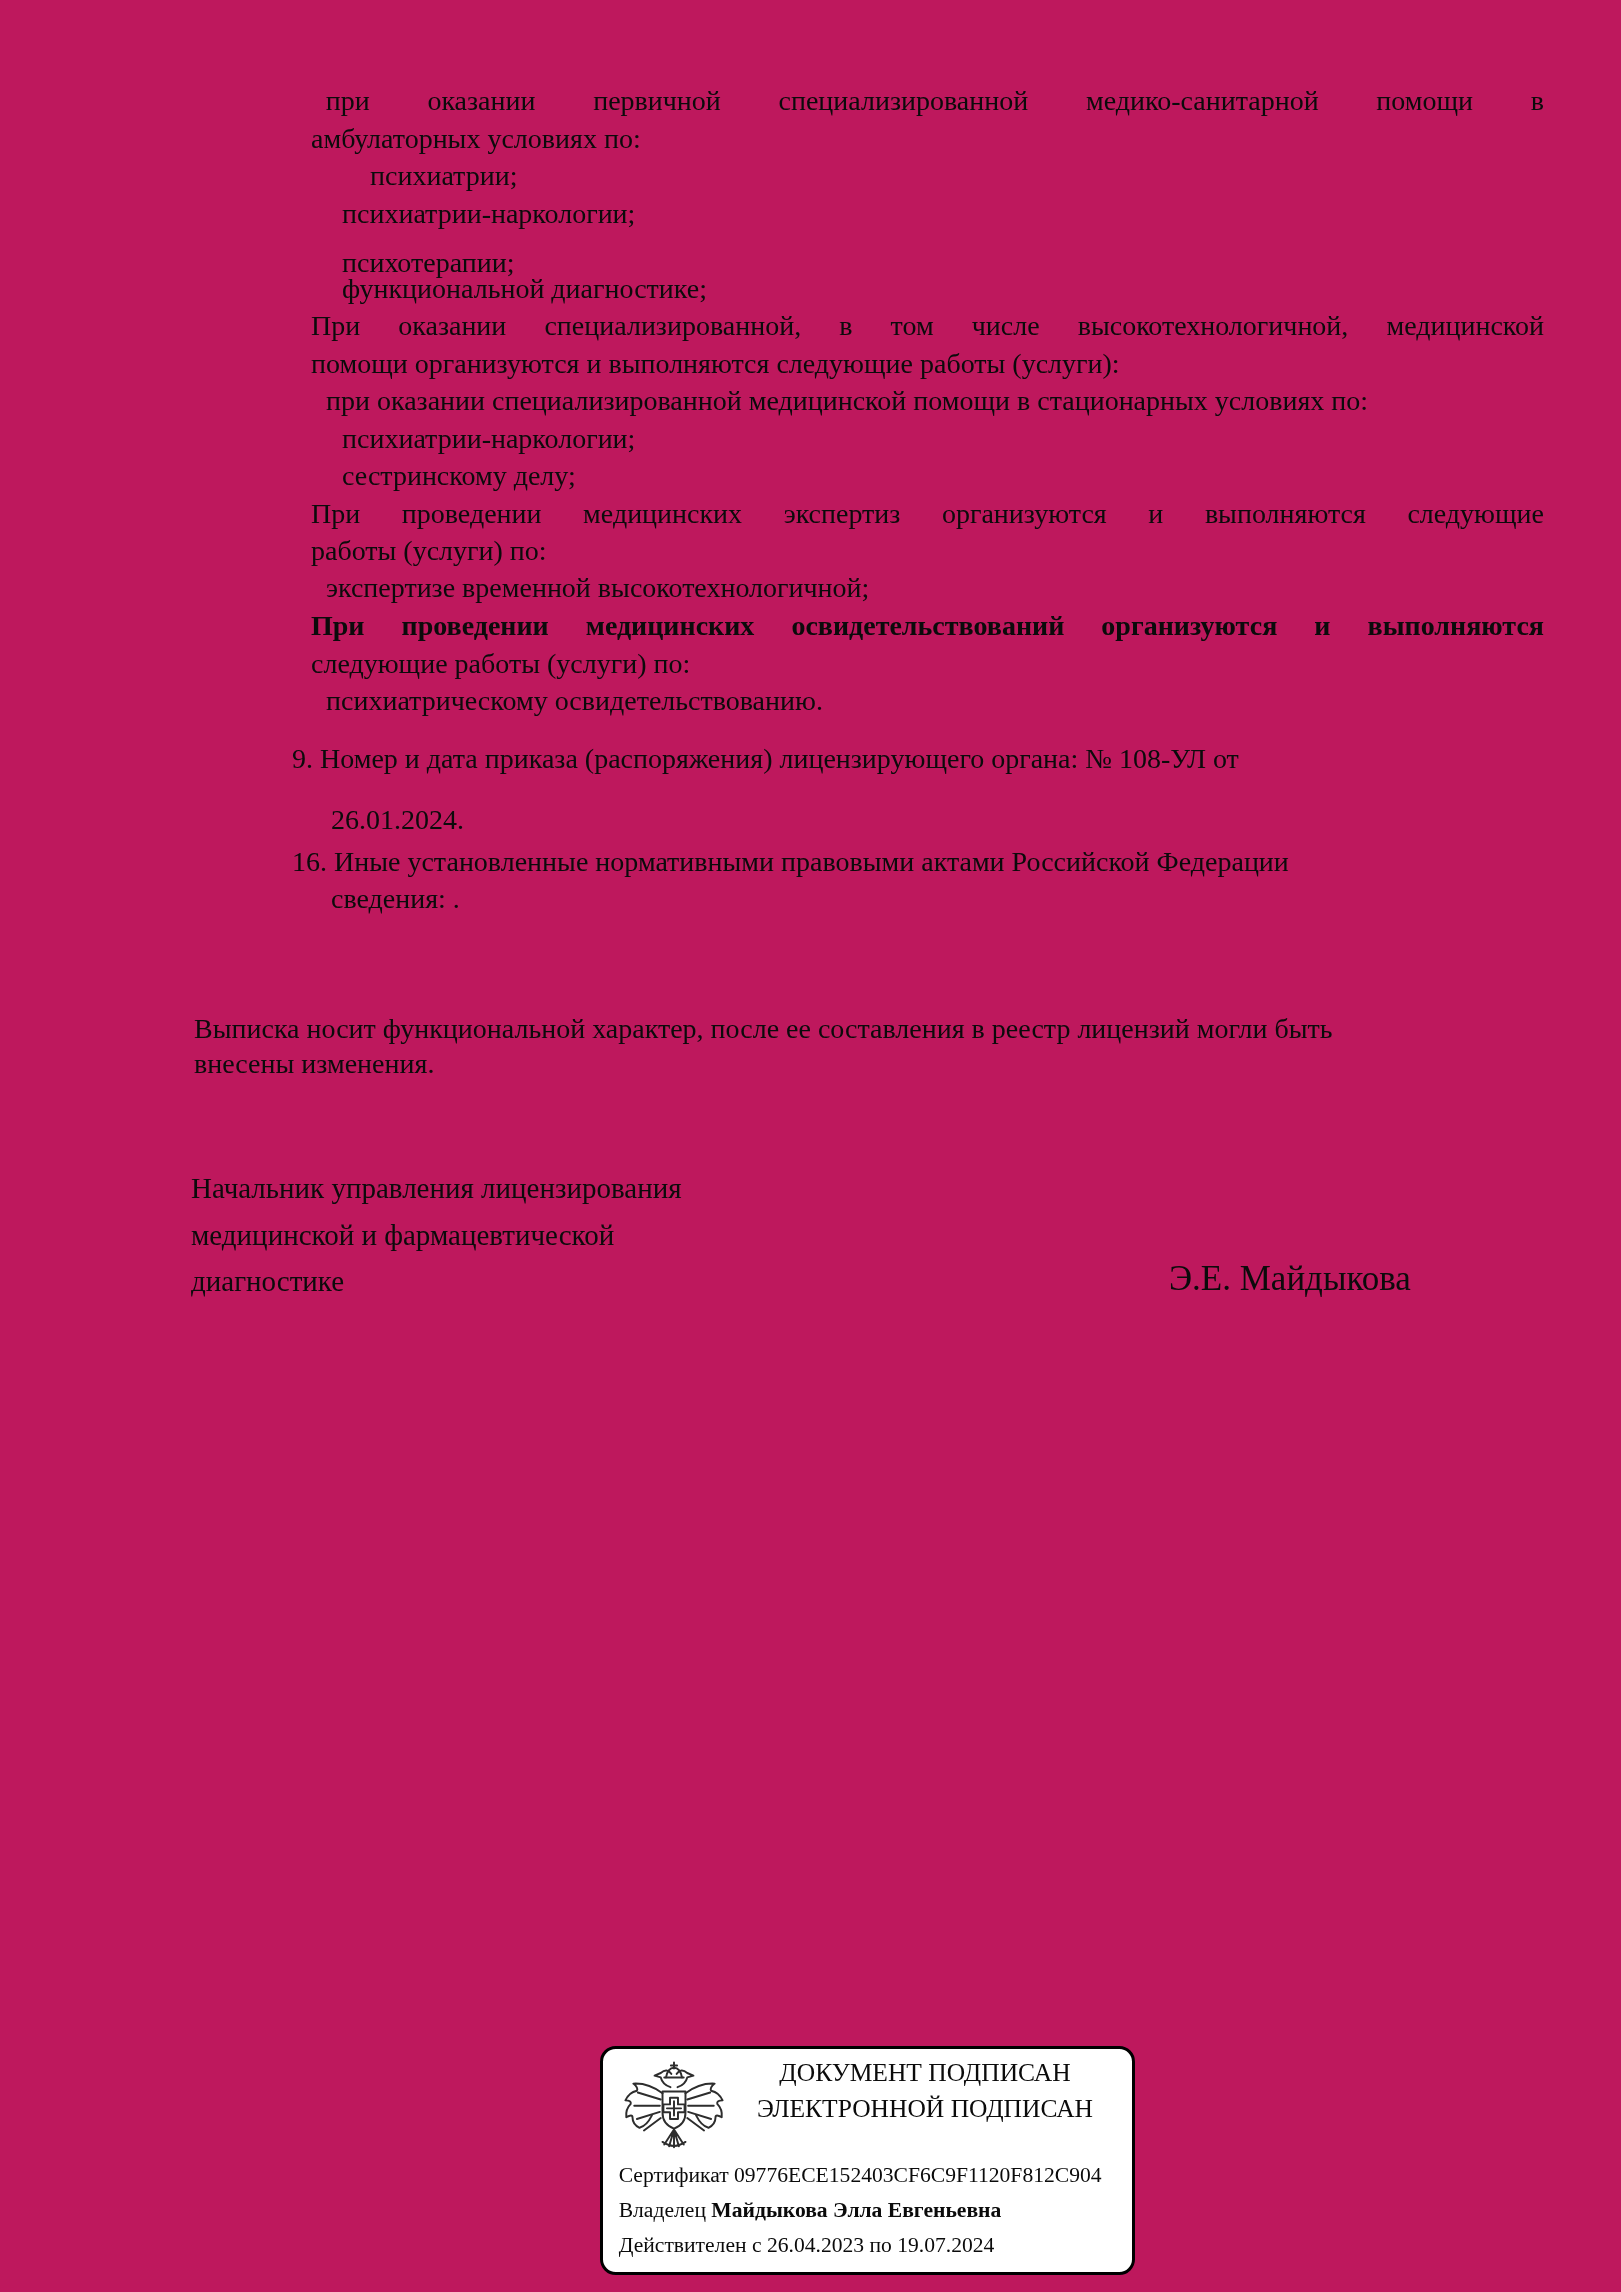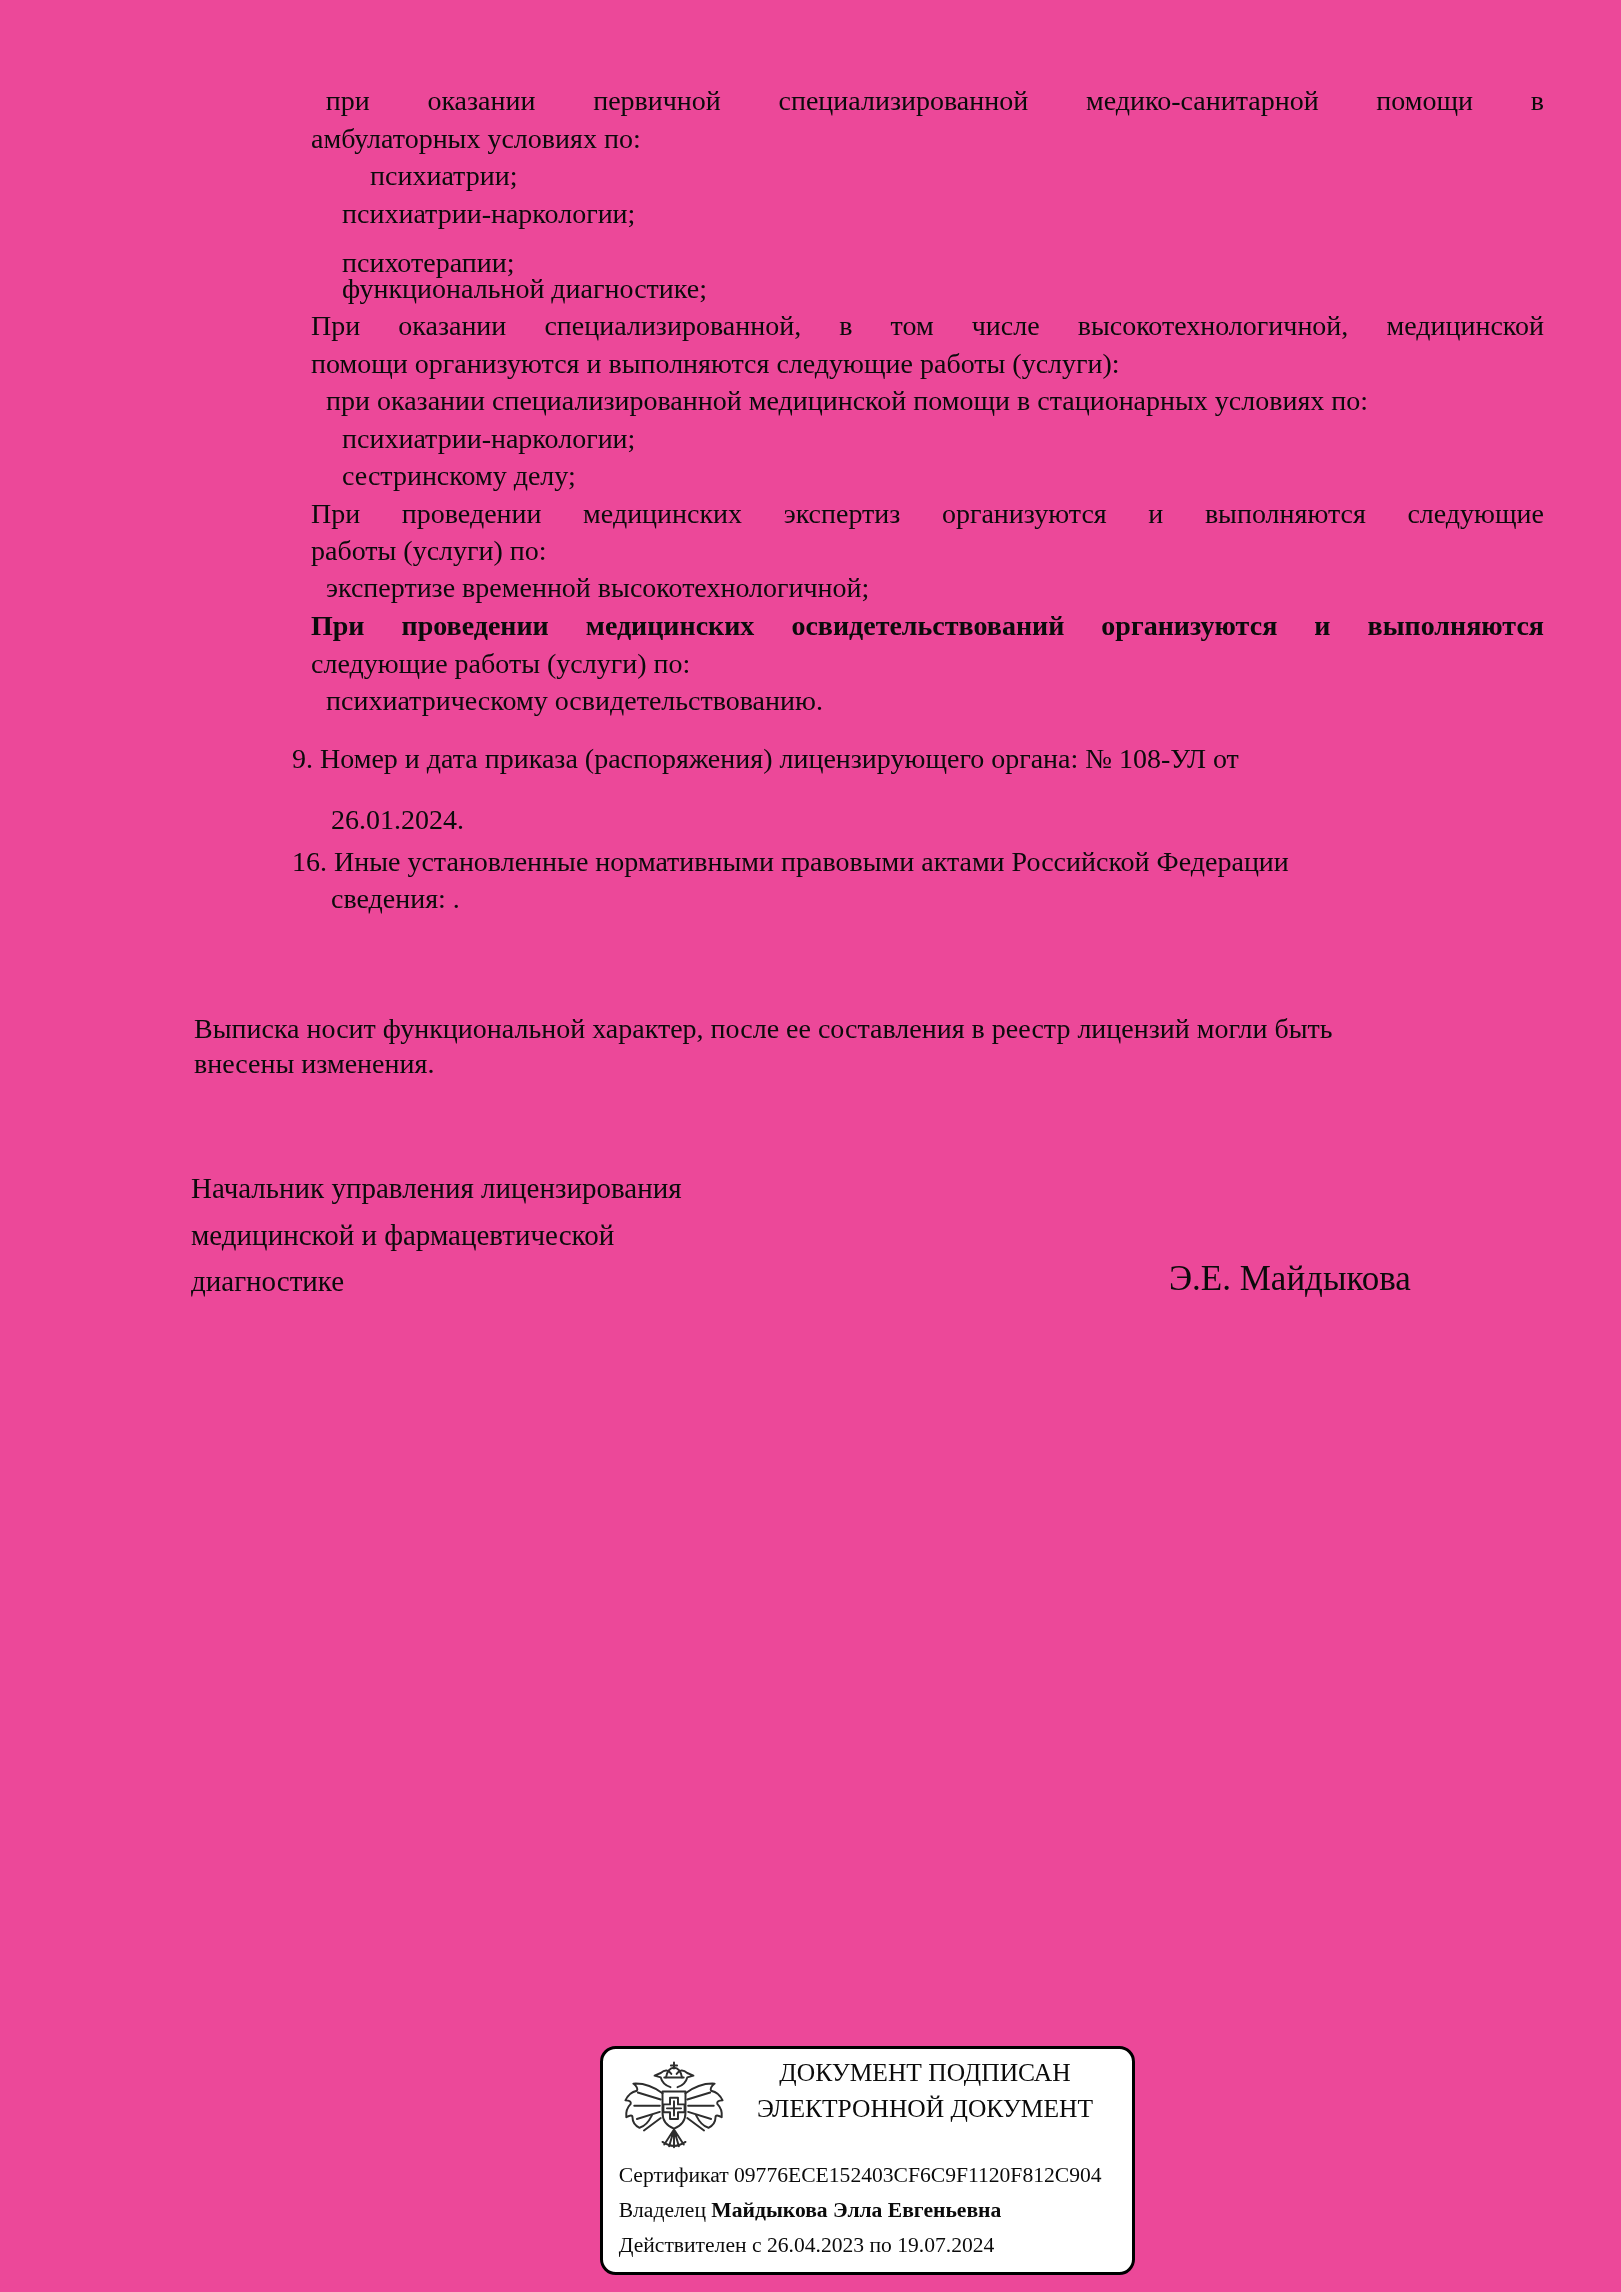--- a/index.html
+++ b/index.html
@@ -1,20 +1,20 @@
 <!DOCTYPE html>
 <html lang="ru"><head>
 <meta charset="utf-8">
 <style>
   html,body{margin:0;padding:0;background:#e8e8e8;}
   .page{
     position:relative;
     width:1621px;height:2293px;
     margin:0 auto;
-    background:#ec4899;
+    background:#be185d;
     font-family:"Liberation Serif","DejaVu Serif",serif;
     color:#0b0b0b;
     overflow:hidden;
   }
   .line{
     position:absolute;
     font-size:28px;
     line-height:37px;
     white-space:pre;
   }
@@ -120,20 +120,20 @@
           <path d="M47 36 h26 v24 q0 13 -13 18 q-13 -5 -13 -18 z"></path>
 
           <path d="M55.5 43 h9 v7.5 h7.5 v9 h-7.5 v7.5 h-9 v-7.5 h-7.5 v-9 h7.5 z"></path>
           <path d="M60 47 v16 M52 55 h16"></path>
 
           <path d="M60 79 l-11 17 M60 79 l-5.5 19 M60 79 v20 M60 79 l5.5 19 M60 79 l11 17"></path>
           <path d="M47 93 q13 9 26 0"></path>
         </g>
       </svg>
     </div>
-    <div class="stamp-title"><span>ДОКУМЕНТ ПОДПИСАН</span><br><span>ЭЛЕКТРОННОЙ ДОКУМЕНТ</span></div>
+    <div class="stamp-title"><span>ДОКУМЕНТ ПОДПИСАН</span><br><span>ЭЛЕКТРОННОЙ ПОДПИСАН</span></div>
     <div class="stamp-line st-cert"><span>Сертификат </span><span>09776ECE152403CF6C9F1120F812C904</span></div>
     <div class="stamp-line st-owner"><span>Владелец </span><span class="b">Майдыкова Элла Евгеньевна</span></div>
     <div class="stamp-line st-valid">Действителен с 26.04.2023 по 19.07.2024</div>
   </div>
 
 </div>
 
 
 </body></html>

